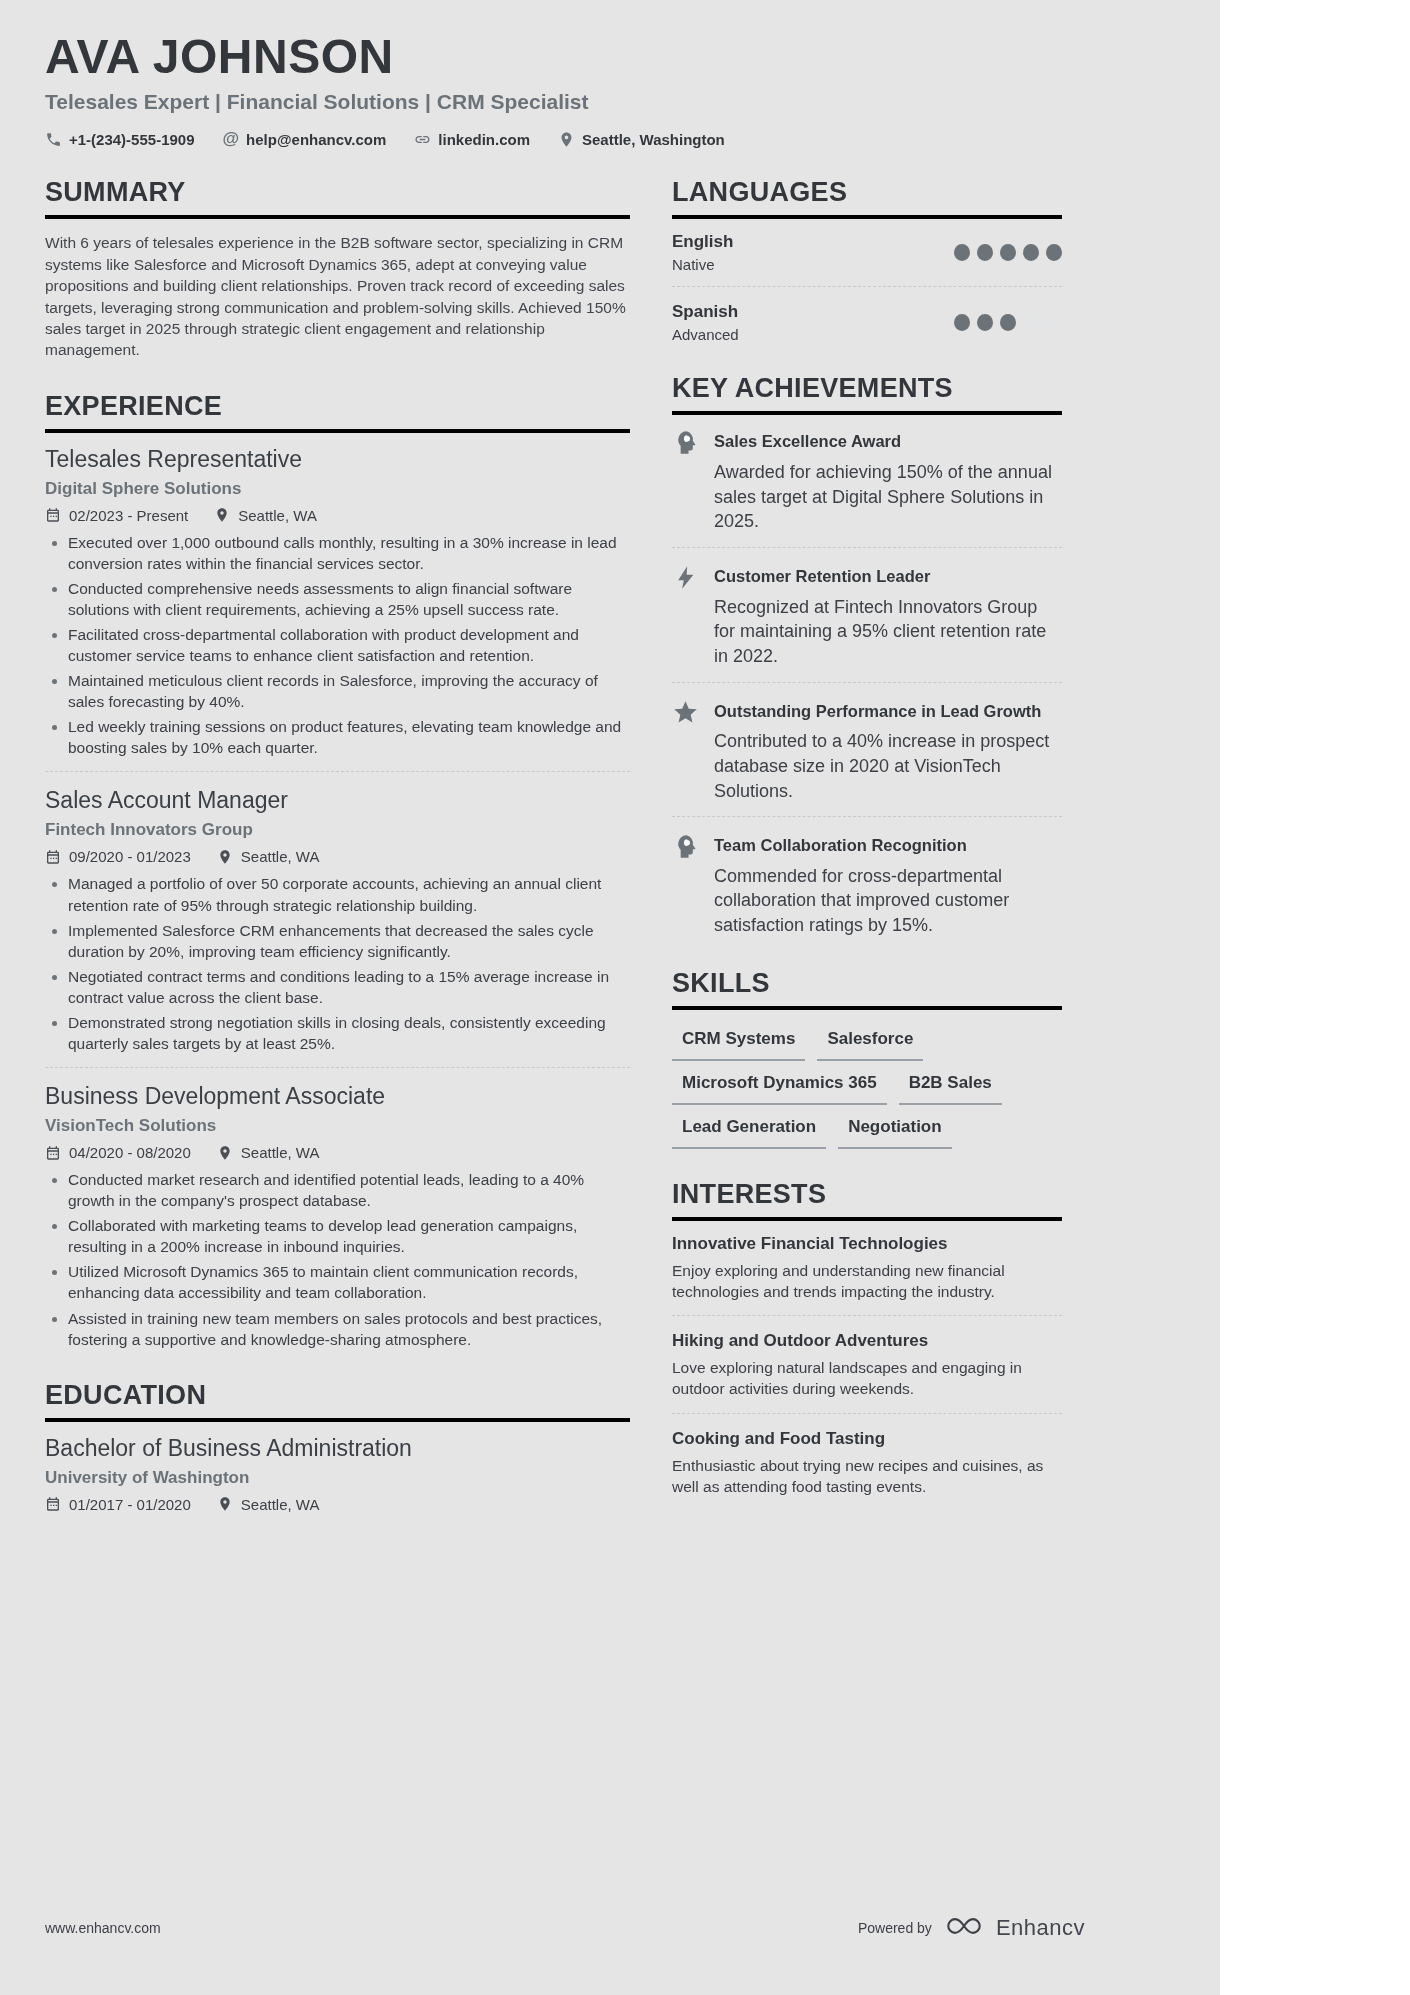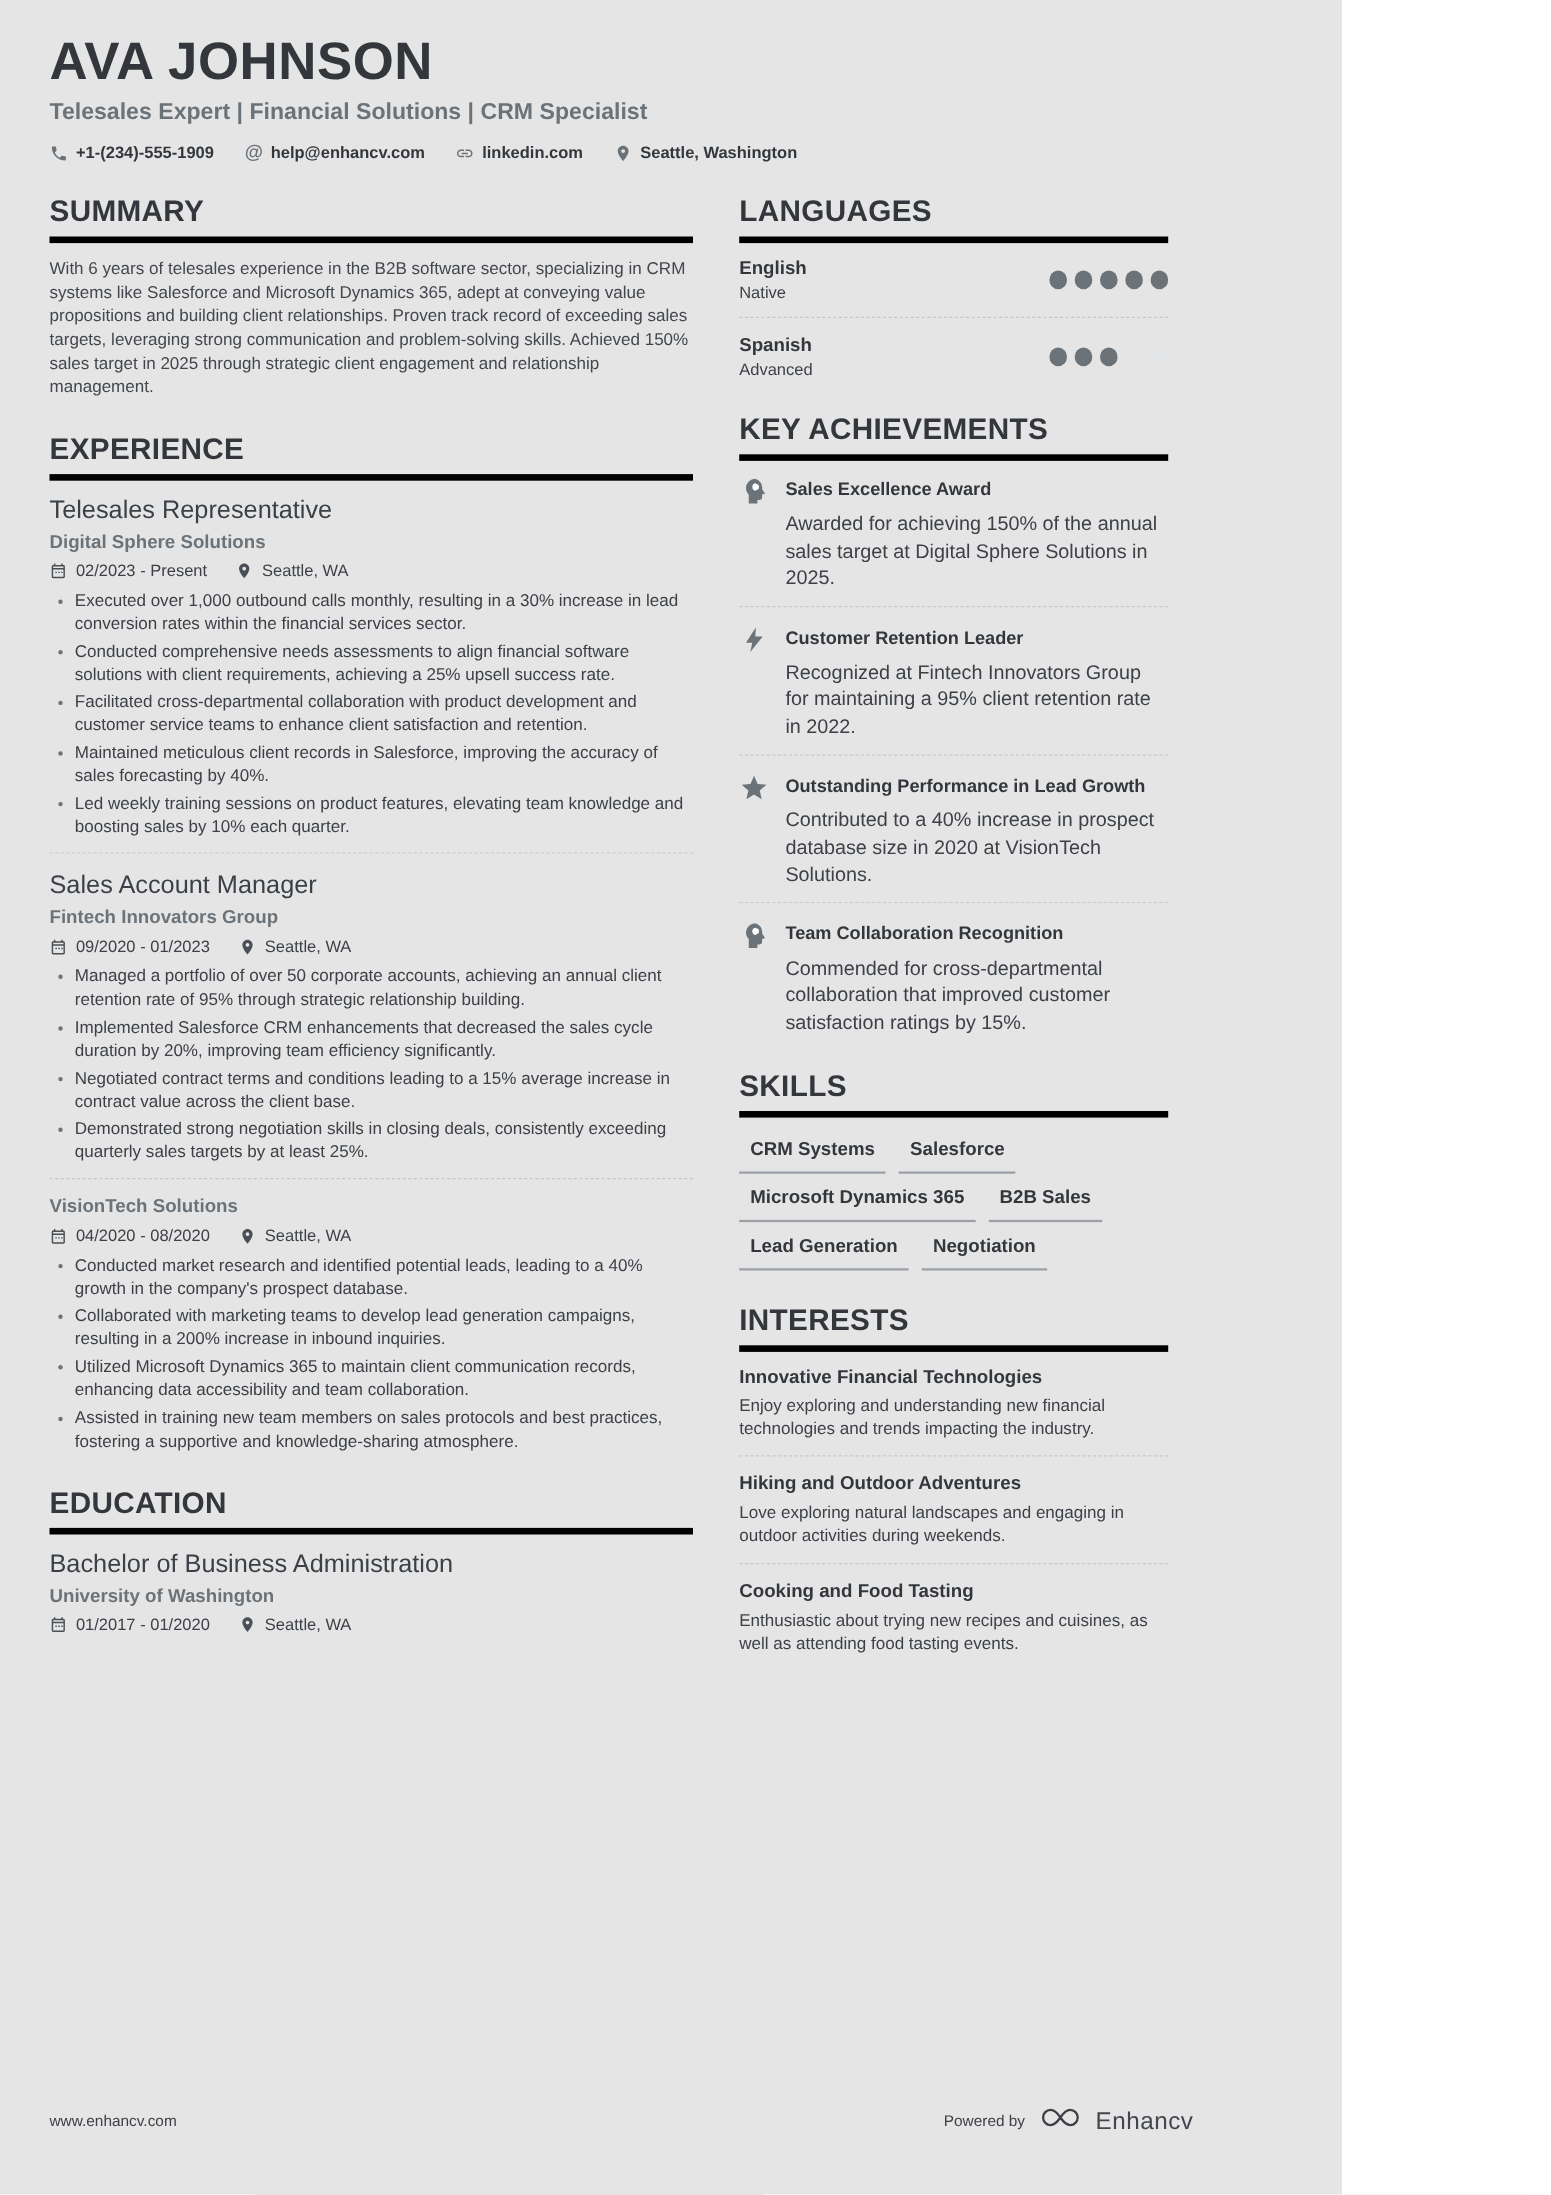--- a/index.html
+++ b/index.html
@@ -17,21 +17,21 @@
   .contact-item svg{width:17px;height:17px;fill:#6b7379;flex:none;}
   .at-glyph{color:#6b7379;font-size:17px;font-weight:700;}
 
   
   .columns{display:flex;gap:42px;margin-top:28px;}
   .col-left{width:585px;flex:none;}
   .col-right{width:390px;flex:none;}
 
   .section-h{
     font-size:27px;font-weight:700;color:#33373c;letter-spacing:.3px;
-    border-bottom:6px solid #000000;padding-bottom:7px;margin:0 0 13px 0;
+    border-bottom:4px solid #000000;padding-bottom:7px;margin:0 0 13px 0;
   }
   .sec{margin-bottom:30px;}
 
   .body-text{font-size:15.5px;line-height:1.38;color:#43474d;margin:0;}
 
   
   .job-title{font-size:23px;font-weight:400;color:#3b4046;margin:2px 0 6px;}
   .job-company{font-size:17px;font-weight:700;color:#6b7379;margin:0 0 8px;}
   .meta-row{display:flex;align-items:center;gap:26px;font-size:15px;color:#3d4147;margin:0 0 8px;}
   .meta-item{display:flex;align-items:center;gap:8px;}
@@ -164,20 +164,21 @@
             <ul class="bullets">
               <li>Managed a portfolio of over 50 corporate accounts, achieving an annual client retention rate of 95% through strategic relationship building.</li>
               <li>Implemented Salesforce CRM enhancements that decreased the sales cycle duration by 20%, improving team efficiency significantly.</li>
               <li>Negotiated contract terms and conditions leading to a 15% average increase in contract value across the client base.</li>
               <li>Demonstrated strong negotiation skills in closing deals, consistently exceeding quarterly sales targets by at least 25%.</li>
             </ul>
           </div>
           <hr class="dashed-sep">
 
           <div>
+            <div class="job-title">Business Development Associate</div>
             <div class="job-company">VisionTech Solutions</div>
             <div class="meta-row">
               <span class="meta-item">
                 <svg viewBox="0 0 24 24">
                     <path d="M19 4h-1V2h-2v2H8V2H6v2H5c-1.1 0-2 .9-2 2v14c0 1.1.9 2 2 2h14c1.1 0 2-.9 2-2V6c0-1.1-.9-2-2-2zm0 16H5V10h14v10zM5 8V6h14v2H5zm3 5h2v2H8v-2zm4 0h2v2h-2v-2zm4 0h2v2h-2v-2z"></path>
                   </svg>
                 <span>04/2020 - 08/2020</span>
               </span>
               <span class="meta-item">
                 <svg viewBox="0 0 24 24">

